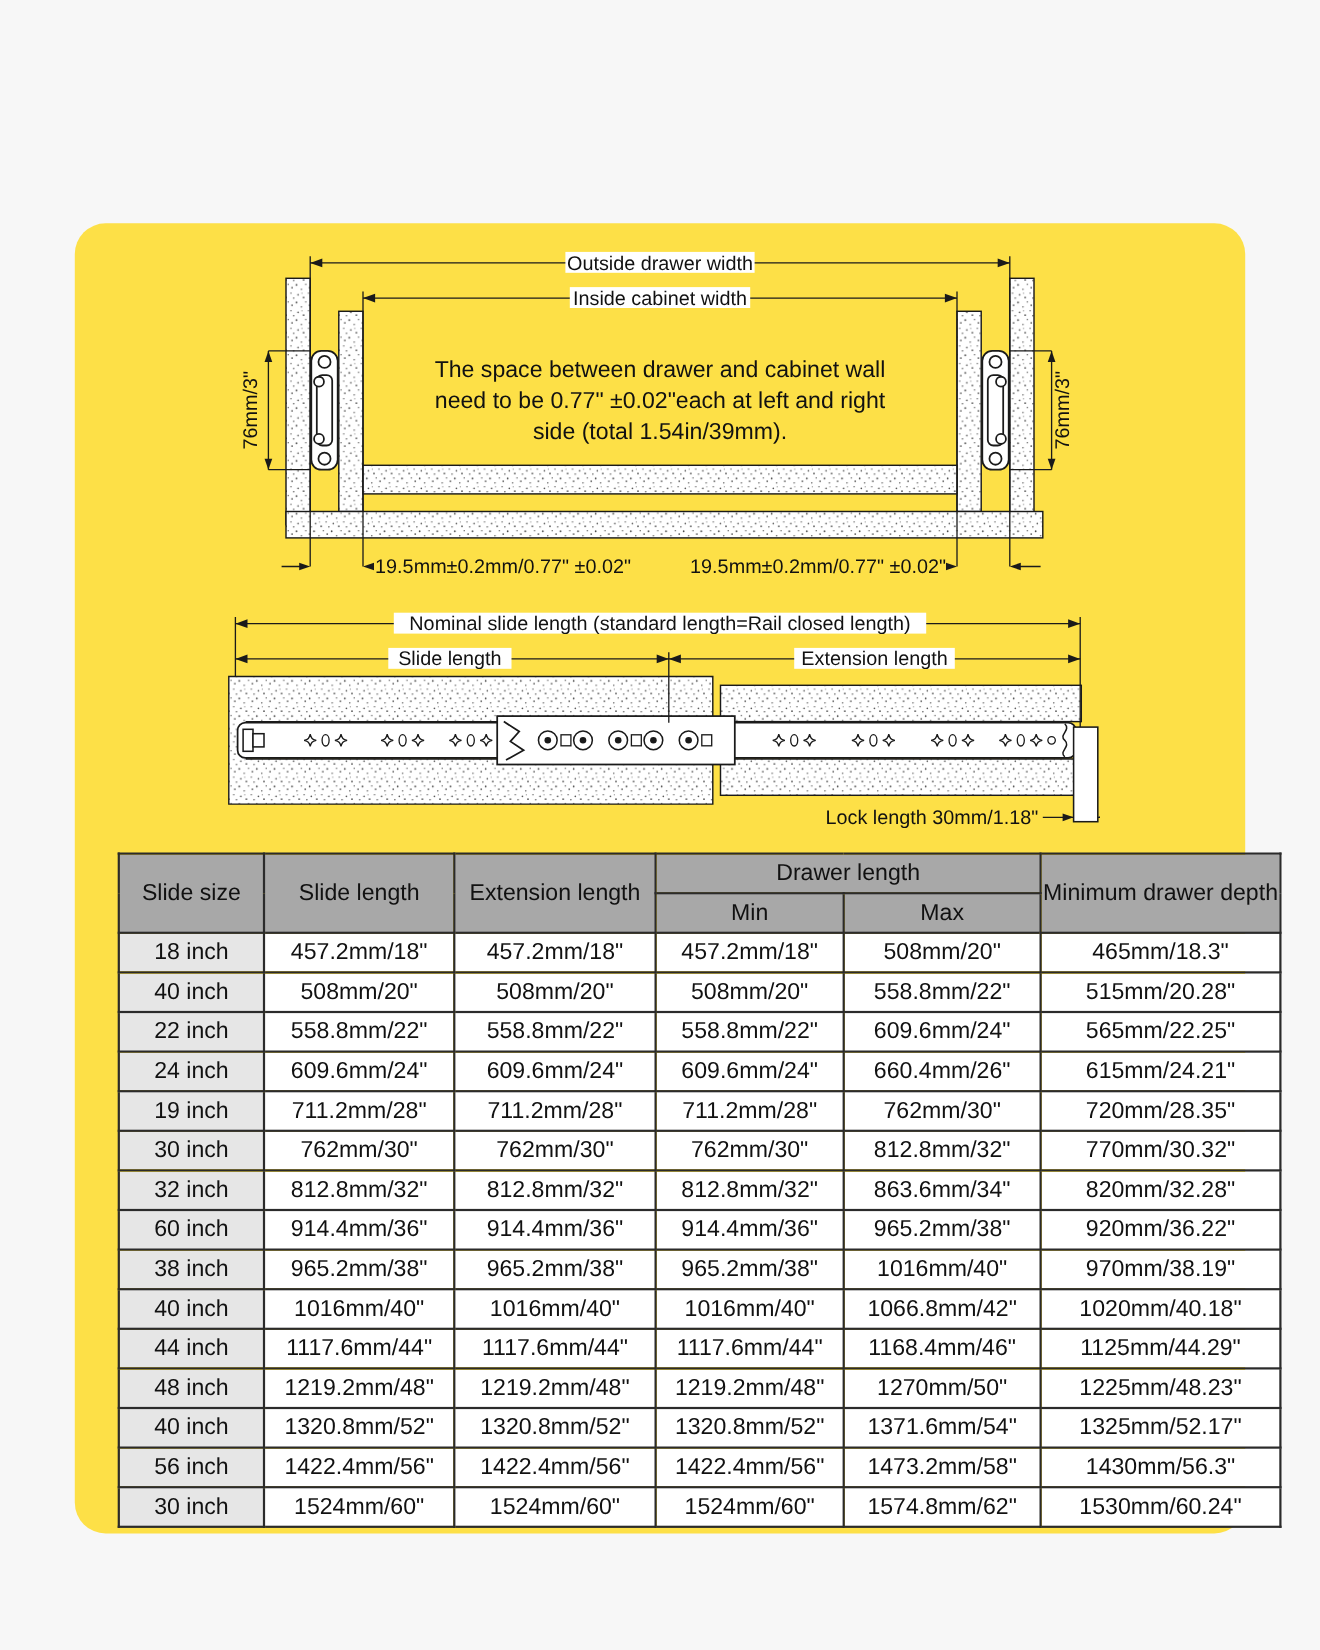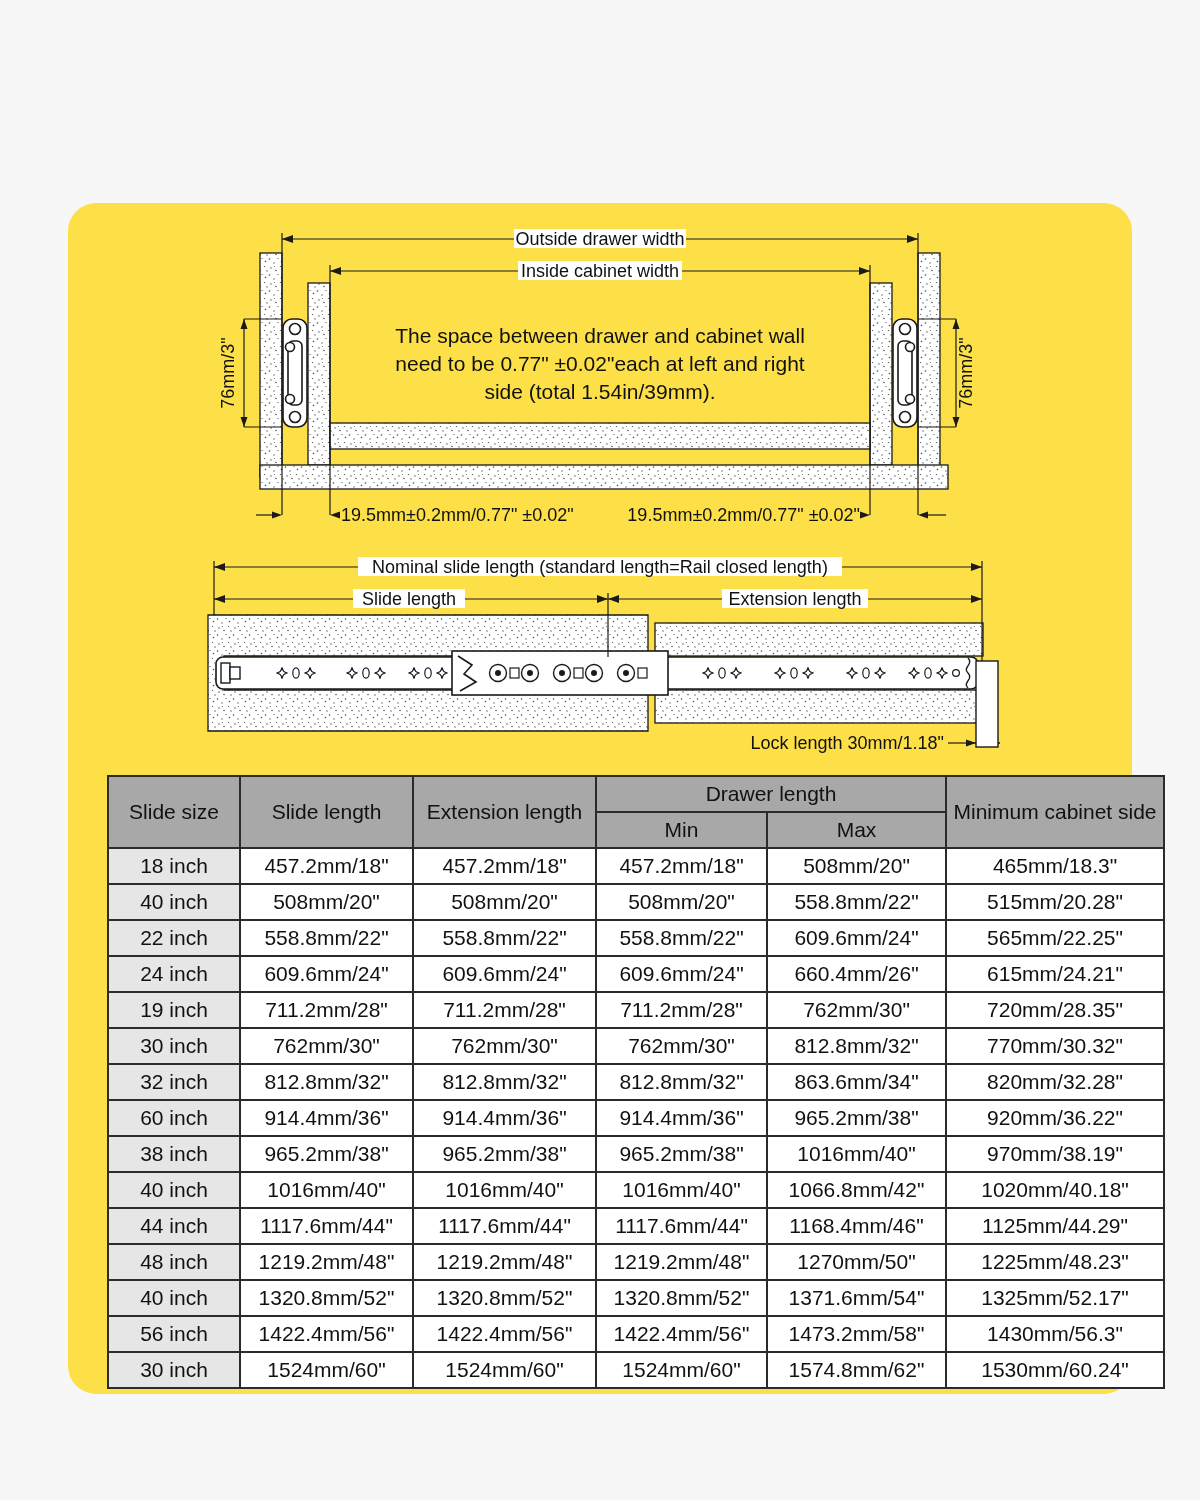--- a/index.html
+++ b/index.html
@@ -283,21 +283,21 @@
         <col style="width:171px">
           <col style="width:179px">
           <col style="width:218px">
       </colgroup>
       <thead>
         <tr>
           <th rowspan="2">Slide size</th>
           <th rowspan="2">Slide length</th>
           <th rowspan="2">Extension length</th>
           <th colspan="2">Drawer length</th>
-          <th rowspan="2">Minimum cabinet side</th>
+          <th rowspan="2">Minimum drawer depth</th>
         </tr>
         <tr>
           <th>Min</th>
           <th>Max</th>
         </tr>
       </thead>
       <tbody>
           <tr>
             <td>18 inch</td>
             <td>457.2mm/18"</td>

